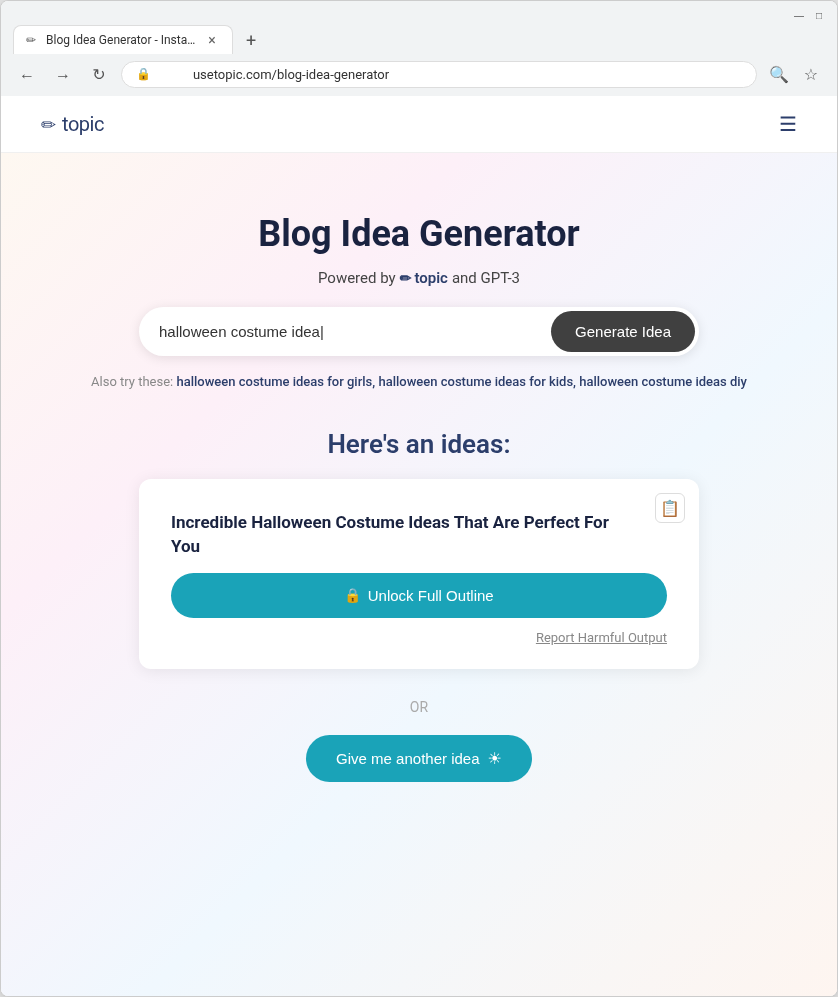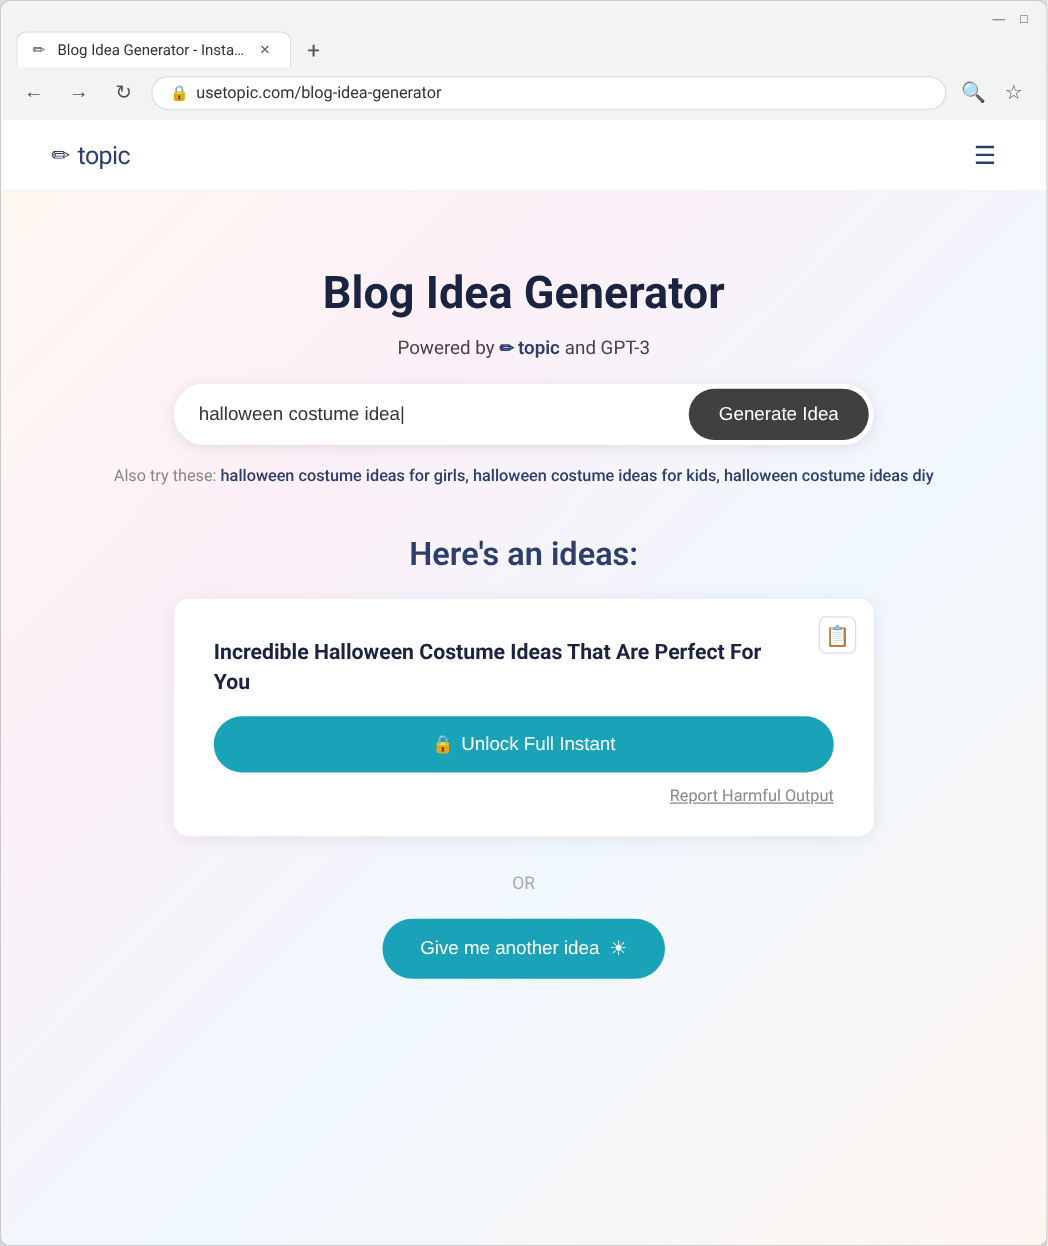--- a/index.html
+++ b/index.html
@@ -150,20 +150,21 @@
     }
 
     .lock-icon {
       font-size: 12px;
       color: #555;
     }
 
     .address-text {
       font-size: 13px;
       color: #333;
+      margin-left: 36px;
     }
 
     .toolbar-icons {
       display: flex;
       gap: 4px;
     }
 
     .toolbar-icon-btn {
       width: 28px;
       height: 28px;
@@ -493,21 +494,21 @@
         <a class="also-try-link"> halloween costume ideas diy</a>
       </div>
 
       <h2 class="idea-heading">Here's an ideas:</h2>
 
       <div class="idea-card">
         <div class="copy-icon">📋</div>
         <div class="idea-title">Incredible Halloween Costume Ideas That Are Perfect For You</div>
         <button class="unlock-btn">
           <span class="lock-symbol">🔒</span>
-          <span>Unlock Full Instant</span>
+          <span>Unlock Full Outline</span>
         </button>
         <a class="report-link">Report Harmful Output</a>
       </div>
 
       <div class="or-divider">OR</div>
 
       <button class="another-idea-btn">
         <span>Give me another idea</span>
         <span class="bulb-icon">☀</span>
       </button>

